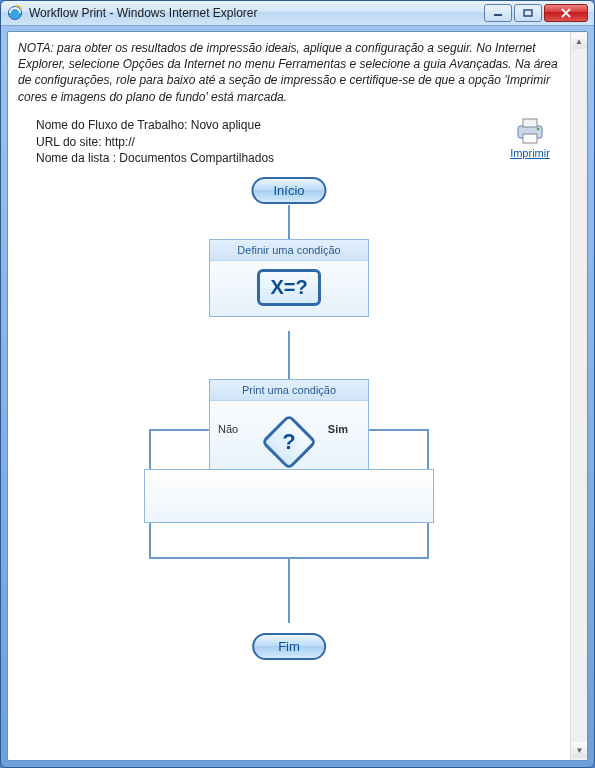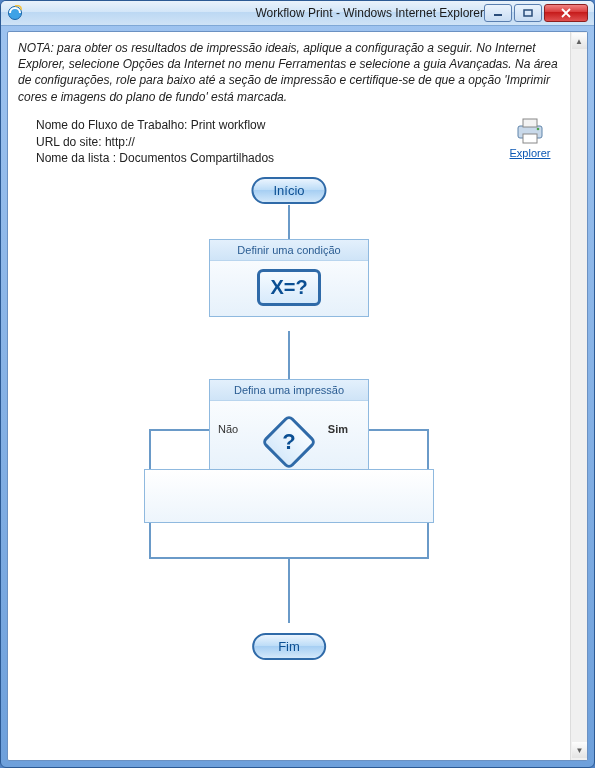--- a/index.html
+++ b/index.html
@@ -21,21 +21,20 @@
   }
   .titlebar {
     height: 16px;
     display: flex;
     align-items: center;
     padding: 12px 6px;
     background: linear-gradient(#e9f2fb, #d3e6f8 45%, #bcd8f3 46%, #cfe3f6);
     border-top-left-radius: 5px;
     border-top-right-radius: 5px;
     border-bottom: 1px solid #7fa8d6;
-    text-align: right;
   }
   .titlebar .ie-icon {
     width: 16px; height: 16px; margin-right: 6px;
   }
   .titlebar .title {
     font-size: 12px;
     color: #1a1a1a;
     flex: 1;
     white-space: nowrap;
   }
@@ -206,52 +205,52 @@
     </div>
   </div>
 
   <div class="content-frame">
     <div class="scroll-area">
       <div class="page">
         <div class="note">NOTA: para obter os resultados de impressão ideais, aplique a configuração a seguir. No Internet Explorer, selecione Opções da Internet no menu Ferramentas e selecione a guia Avançadas. Na área de configurações, role para baixo até a seção de impressão e certifique-se de que a opção 'Imprimir cores e imagens do plano de fundo' está marcada.</div>
 
         <div class="meta-block">
           <div class="meta">
-            <div>Nome do Fluxo de Trabalho: Print workflow</div>
+            <div>Nome do Fluxo de Trabalho: Novo aplique</div>
             <div>URL do site: http://</div>
             <div>Nome da lista : Documentos Compartilhados</div>
           </div>
           <div class="print-cell">
             <svg class="printer-icon" viewBox="0 0 32 28">
               <rect x="4" y="9" width="24" height="12" rx="2" fill="#c9d9ea" stroke="#5e84aa"></rect>
               <rect x="9" y="2" width="14" height="8" fill="#f3f3f3" stroke="#888"></rect>
               <rect x="9" y="17" width="14" height="9" fill="#ffffff" stroke="#888"></rect>
               <circle cx="24" cy="12" r="1.3" fill="#4aa04a"></circle>
             </svg>
-            <a>Explorer</a>
+            <a>Imprimir</a>
           </div>
         </div>
 
         <div class="diagram">
 
           <div class="terminator" style="top:4px;">Início</div>
 
           <div class="connector" style="left:50%;top:32px;width:2px;height:34px;margin-left:-1px;"></div>
 
           <div class="node-box" style="top:66px;">
             <div class="node-header">Definir uma condição</div>
             <div class="node-body">
               <span class="xeq">X=?</span>
             </div>
           </div>
 
           <div class="connector" style="left:50%;top:158px;width:2px;height:48px;margin-left:-1px;"></div>
 
           <div class="node-box" style="top:206px;">
-            <div class="node-header">Defina uma impressão</div>
+            <div class="node-header">Print uma condição</div>
             <div class="node-body" style="padding:21px 4px 16px;">
               <span class="branch-label" style="left:8px;top:22px;">Não</span>
               <span class="branch-label" style="right:20px;top:22px;font-weight:bold;">Sim</span>
               <div class="diamond">
                 <div class="qmark">?</div>
               </div>
             </div>
           </div>
 
           <div class="connector" style="top:256px;left:calc(50% - 80px - 60px);width:60px;height:2px;"></div>

